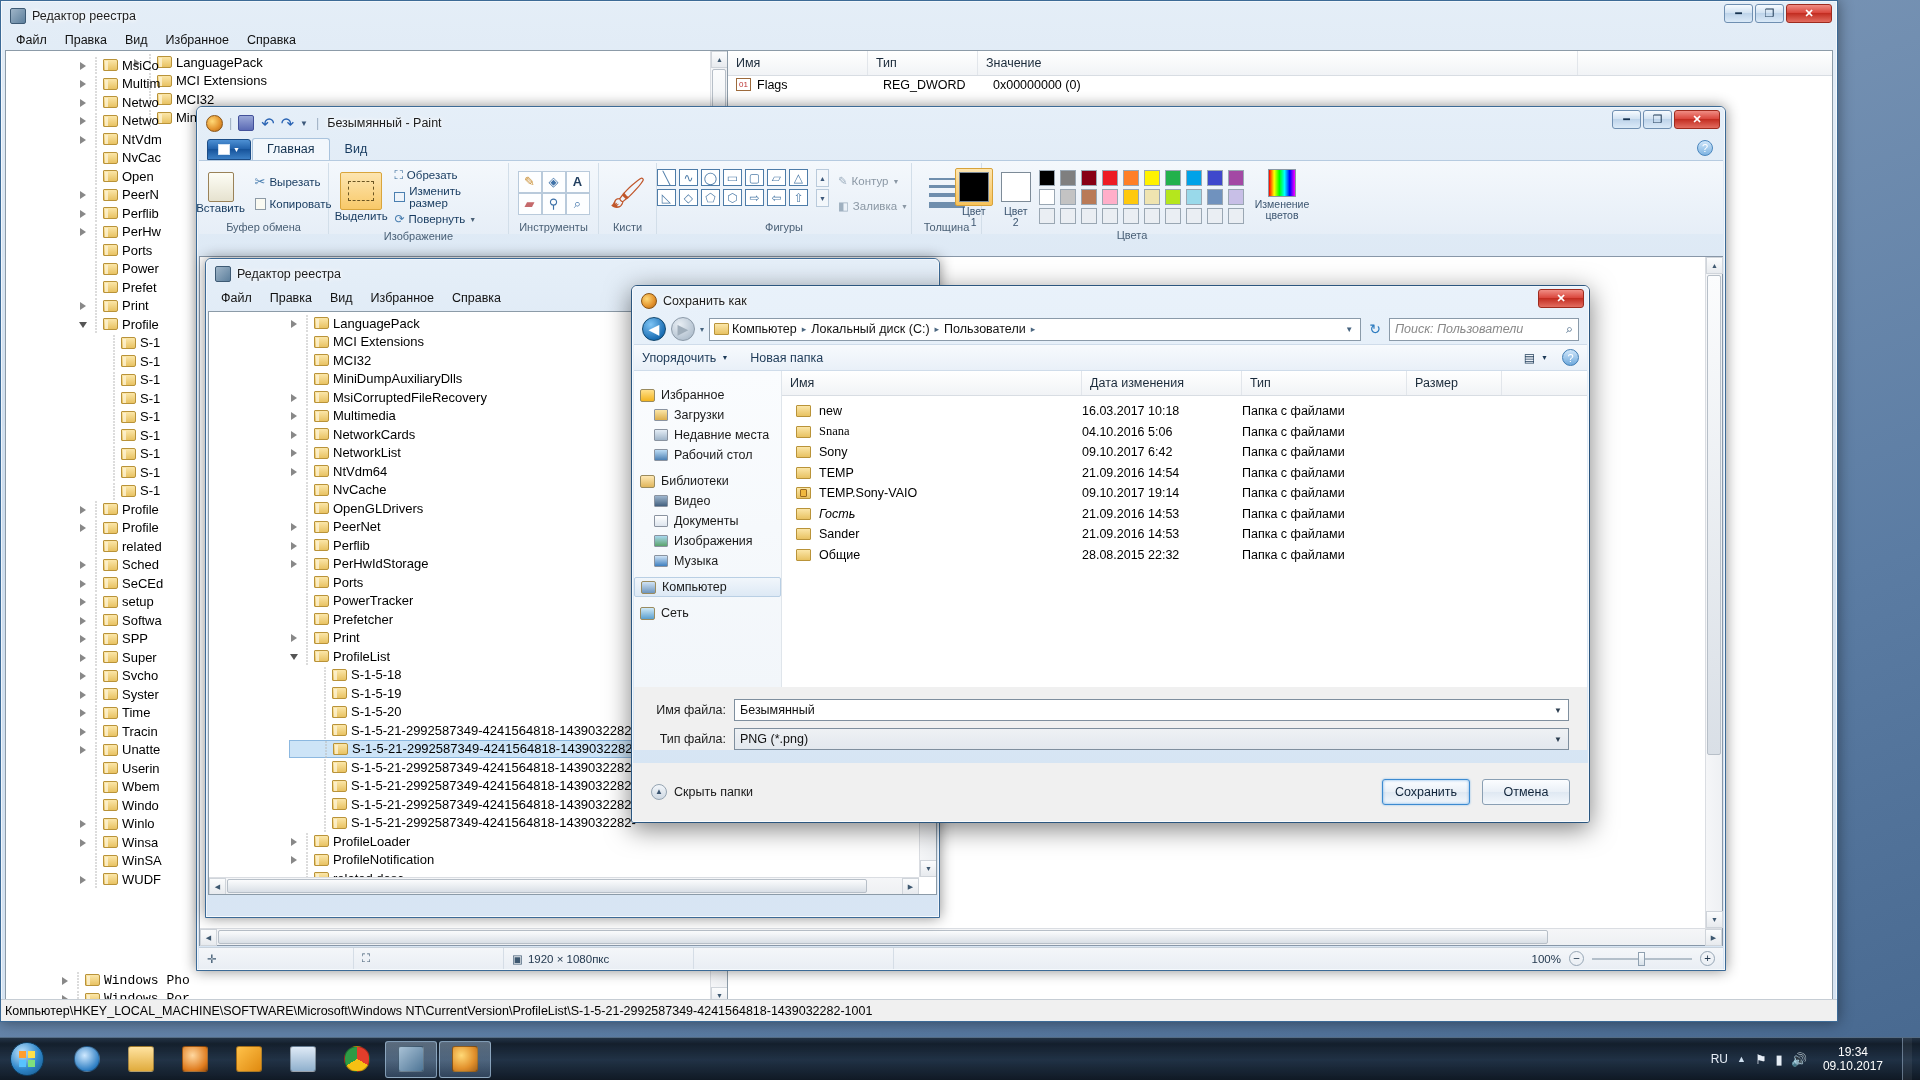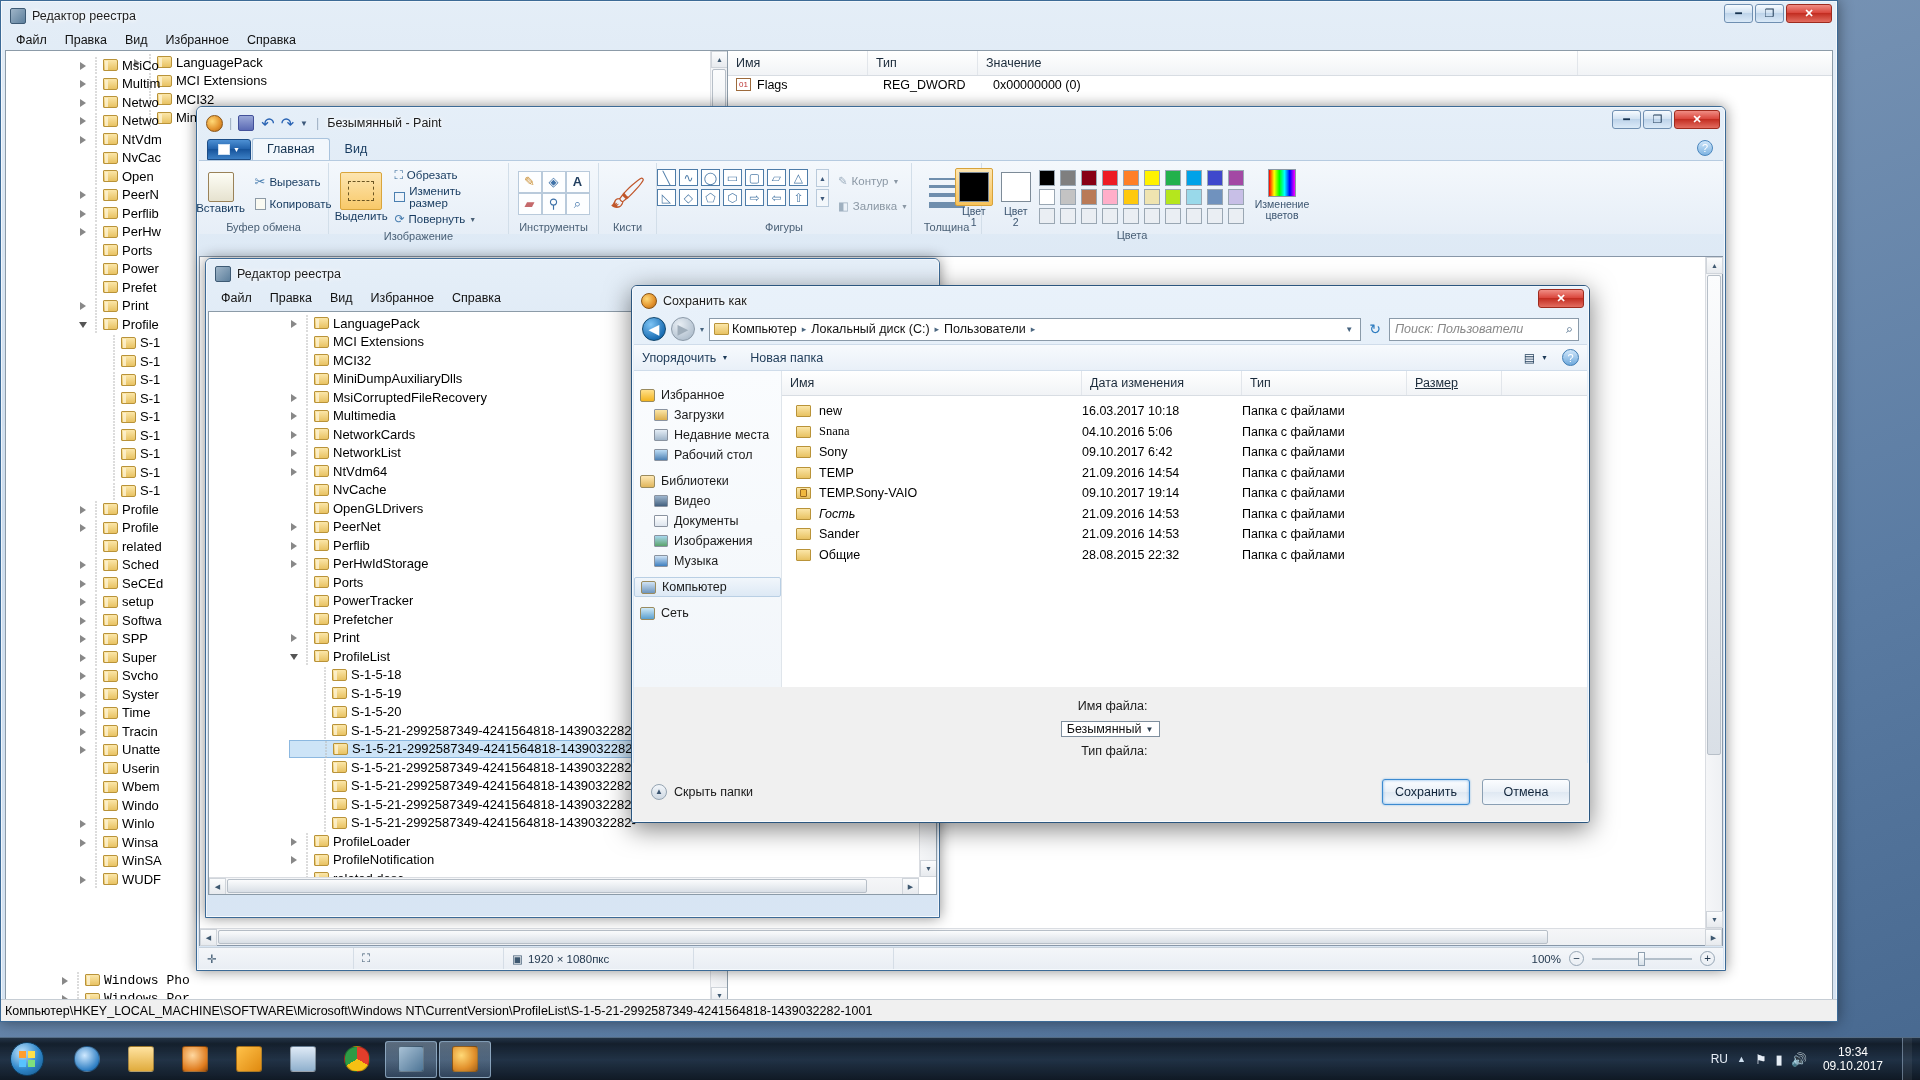--- a/index.html
+++ b/index.html
@@ -132,21 +132,21 @@
                border:1px solid rgba(255,255,255,.7); border-radius:5px 5px 2px 2px; height:100%; padding:1px; }
   .navbar { height:30px; display:flex; align-items:center; gap:5px; padding:0 8px; }
   .navcircle { width:24px; height:24px; border-radius:50%; display:flex; align-items:center; justify-content:center;
                font-size:14px; color:#fff; }
   .addrbar { flex:1; height:23px; background:#fff; border:1px solid #8a9aa9; display:flex; align-items:center;
              padding:0 2px 0 4px; font-size:12.5px; color:#111; gap:3px; }
   .srchbox { width:190px; height:23px; background:#fff; border:1px solid #8a9aa9; display:flex; align-items:center;
              justify-content:space-between; padding:0 5px; font-size:12.5px; color:#888; font-style:italic; }
   .cmdbar { height:27px; display:flex; align-items:center; padding:0 8px; font-size:12.5px; color:#1d3a57;
             background:linear-gradient(180deg,#f7fafd,#e9f0f8); border-top:1px solid #cfdcea; border-bottom:1px solid #cfdcea; }
-  .fld { display:flex; align-items:center; gap:8px;flex-direction:column; }
+  .fld { display:flex; align-items:center; gap:8px; }
   .fld label { font-size:12.5px; color:#1a1a1a; }
   .inp { height:22px; border:1px solid #7f8f9e; background:#fff; display:flex; align-items:center;
          padding:0 2px 0 5px; font-size:12.5px; color:#111; justify-content:space-between; }
   .inp.grey { background:linear-gradient(180deg,#eef1f4,#e3e8ee); }
   .dbtn { width:88px; height:26px; border:1px solid #8a9fb3; border-radius:3px; font-size:12.5px; color:#10243a;
           background:linear-gradient(180deg,#fbfdff,#eaf0f7 48%,#dfe8f2 50%,#f2f7fc);
           display:flex; align-items:center; justify-content:center; }
   .dbtn.def { border:1px solid #3c8ad0; box-shadow:0 0 3px rgba(70,150,220,.75) inset, 0 0 2px #7bb6e8; }
   .navitem { display:flex; align-items:center; gap:6px; height:20px; font-size:12.5px; color:#1a1a1a; padding-left:6px; }
   .navitem.sel { background:linear-gradient(180deg,#f1f6fb,#dde9f5); border:1px solid #b9cfe4; border-radius:2px; }
@@ -1169,21 +1169,21 @@
           <div class="navitem" style="margin-top: 6px;">
             <span style="width: 15px; height: 13px; flex: 0 0 15px; border-radius: 2px; background: linear-gradient(rgb(207, 233, 247), rgb(90, 160, 207)); border: 1px solid rgb(154, 139, 94);"></span>
             <span>Сеть</span>
           </div>
         </div>
       <div style="flex:1;position:relative;overflow:hidden;">
         <div class="lvhead" id="dlgHead">
             <div style="width: 300px;">Имя</div>
             <div style="width: 160px;">Дата изменения</div>
             <div style="width: 165px;">Тип</div>
-            <div style="width: 95px; text-decoration: underline;">Размер</div>
+            <div style="width: 95px;">Размер</div>
           </div>
         <div id="dlgRows" style="padding-top:5px;">
             <div class="lvrow" style="height: 20.5px;">
               <span style="width: 15px; height: 12px; margin: 0px 8px 0px 14px; flex: 0 0 15px; position: relative; background: linear-gradient(rgb(251, 230, 168), rgb(232, 194, 98)); border: 1px solid rgb(185, 147, 57); border-radius: 1px;"></span>
               <span style="width: 263px; overflow: hidden; white-space: nowrap;">new</span>
               <span style="width: 160px; overflow: hidden; white-space: nowrap;">16.03.2017 10:18</span>
               <span style="width: 165px; overflow: hidden; white-space: nowrap;">Папка с файлами</span>
               <span style="width: 95px; overflow: hidden; white-space: nowrap;"></span>
             </div>
             <div class="lvrow" style="height: 20.5px;">

